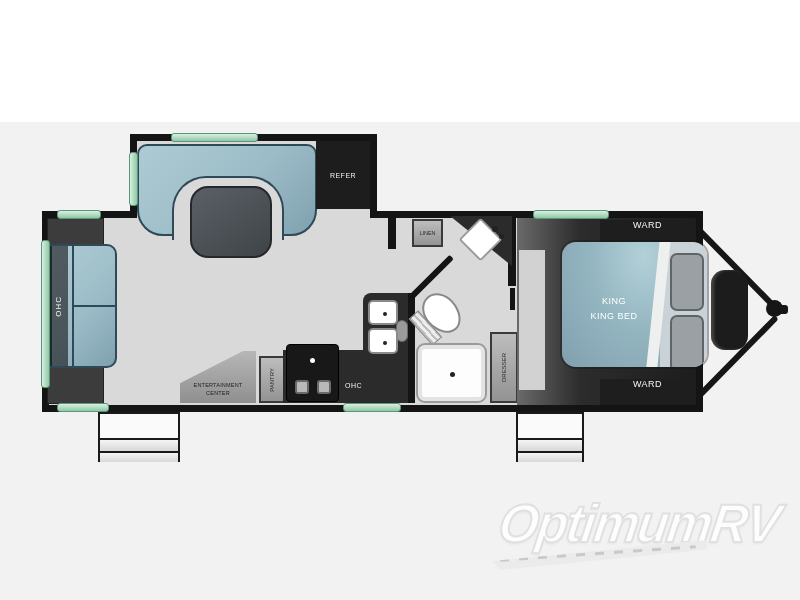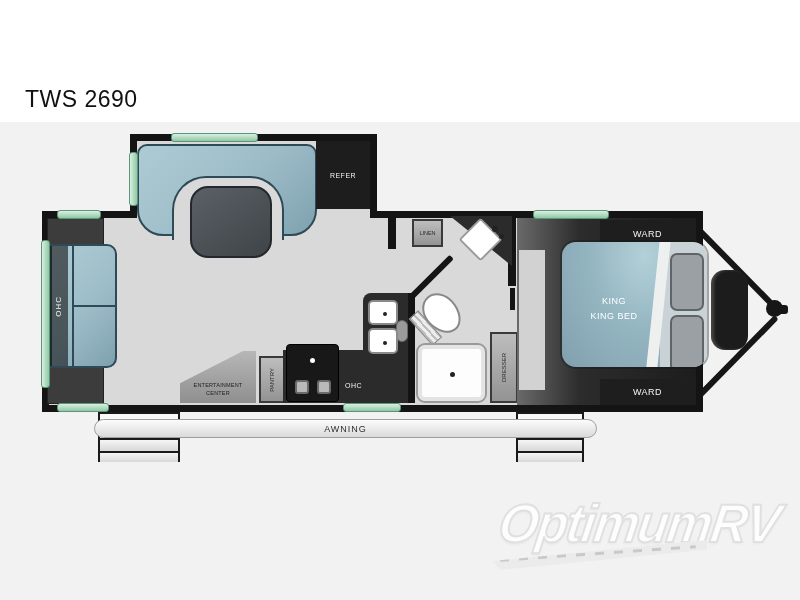--- a/index.html
+++ b/index.html
@@ -33,21 +33,21 @@
 
   .gray-cab { background:linear-gradient(180deg,#bdbdbd,#939393); border:2px solid #3a3a3a;
               display:flex; align-items:center; justify-content:center; color:#2b2b2b; }
 
   .counter { background:#2b2b2b; }
   .sink-basin { background:#fff; border:2px solid #8a8a8a; border-radius:5px; }
   .dot { background:#222; border-radius:50%; }
 
   .platform { background:linear-gradient(90deg,#6a6a6a 0%,#2c2c2c 35%,#1d1d1d 100%); }
   .wardbox { background:#1e1e1e; color:#f5f5f5; font-size:9px; letter-spacing:.5px;
-             display:flex; align-items:center; justify-content:center; }
+             display:flex; justify-content:center; }
 
   .bed { border-radius:14px; overflow:hidden; box-shadow:0 0 0 2px rgba(20,20,20,.35); }
   .bed-blue { background:radial-gradient(120% 120% at 80% 10%,#b3d0d8 0%,#93b5c0 45%,#7e9dab 100%); }
   .bed-light { background:#c9d2d6; }
   .fold { background:#eef0f0; border-radius:4px; }
   .pillow { background:#9aa0a4; border:2px solid #5f6468; border-radius:7px; }
   .bed-label { color:#fff; font-size:9px; letter-spacing:.5px; text-align:center; line-height:1.7; }
 
   .fixture { background:#fdfdfd; border:2px solid #9a9a9a; }
   .shower { border-radius:9px; box-shadow:inset 0 0 0 4px #e4e4e4; }
@@ -87,21 +87,20 @@
 
   .small-label { font-size:7px; letter-spacing:.5px; color:#f2f2f2; }
 </style>
 </head>
 <body>
 
 <div id="stage">
 
   <div class="abs band"></div>
 
-  <div class="abs page-title">TWS 2690</div>
 
   <div class="abs watermark" style="left:492px; top:492px;">OptimumRV</div>
   <div class="abs road" style="left:492px; top:540px; width:215px; height:30px;">
     <div class="road-line"></div>
   </div>
 
   <div class="abs bar" style="left:698px; top:226px; width:112px; height:6px; transform:rotate(45.5deg); transform-origin:0 50%;"></div>
   <div class="abs bar" style="left:698px; top:394px; width:112px; height:6px; transform:rotate(-45.5deg); transform-origin:0 50%;"></div>
   <div class="abs bar" style="left:766px; top:300px; width:17px; height:17px; border-radius:50%;"></div>
   <div class="abs bar" style="left:778px; top:305px; width:10px; height:9px;"></div>
@@ -217,17 +216,14 @@
 
   <div class="abs steps" style="left:98px; top:412px; width:82px; height:50px;">
     <div class="tread" style="top:24px; height:13px;"></div>
     <div class="tread" style="top:37px; height:11px;"></div>
   </div>
   <div class="abs steps" style="left:516px; top:412px; width:68px; height:50px;">
     <div class="tread" style="top:24px; height:13px;"></div>
     <div class="tread" style="top:37px; height:11px;"></div>
   </div>
 
-  <div class="abs awning" style="left:94px; top:419px; width:503px; height:19px;">
-    <span>AWNING</span>
-  </div>
 
 </div>
 
 </body></html>

